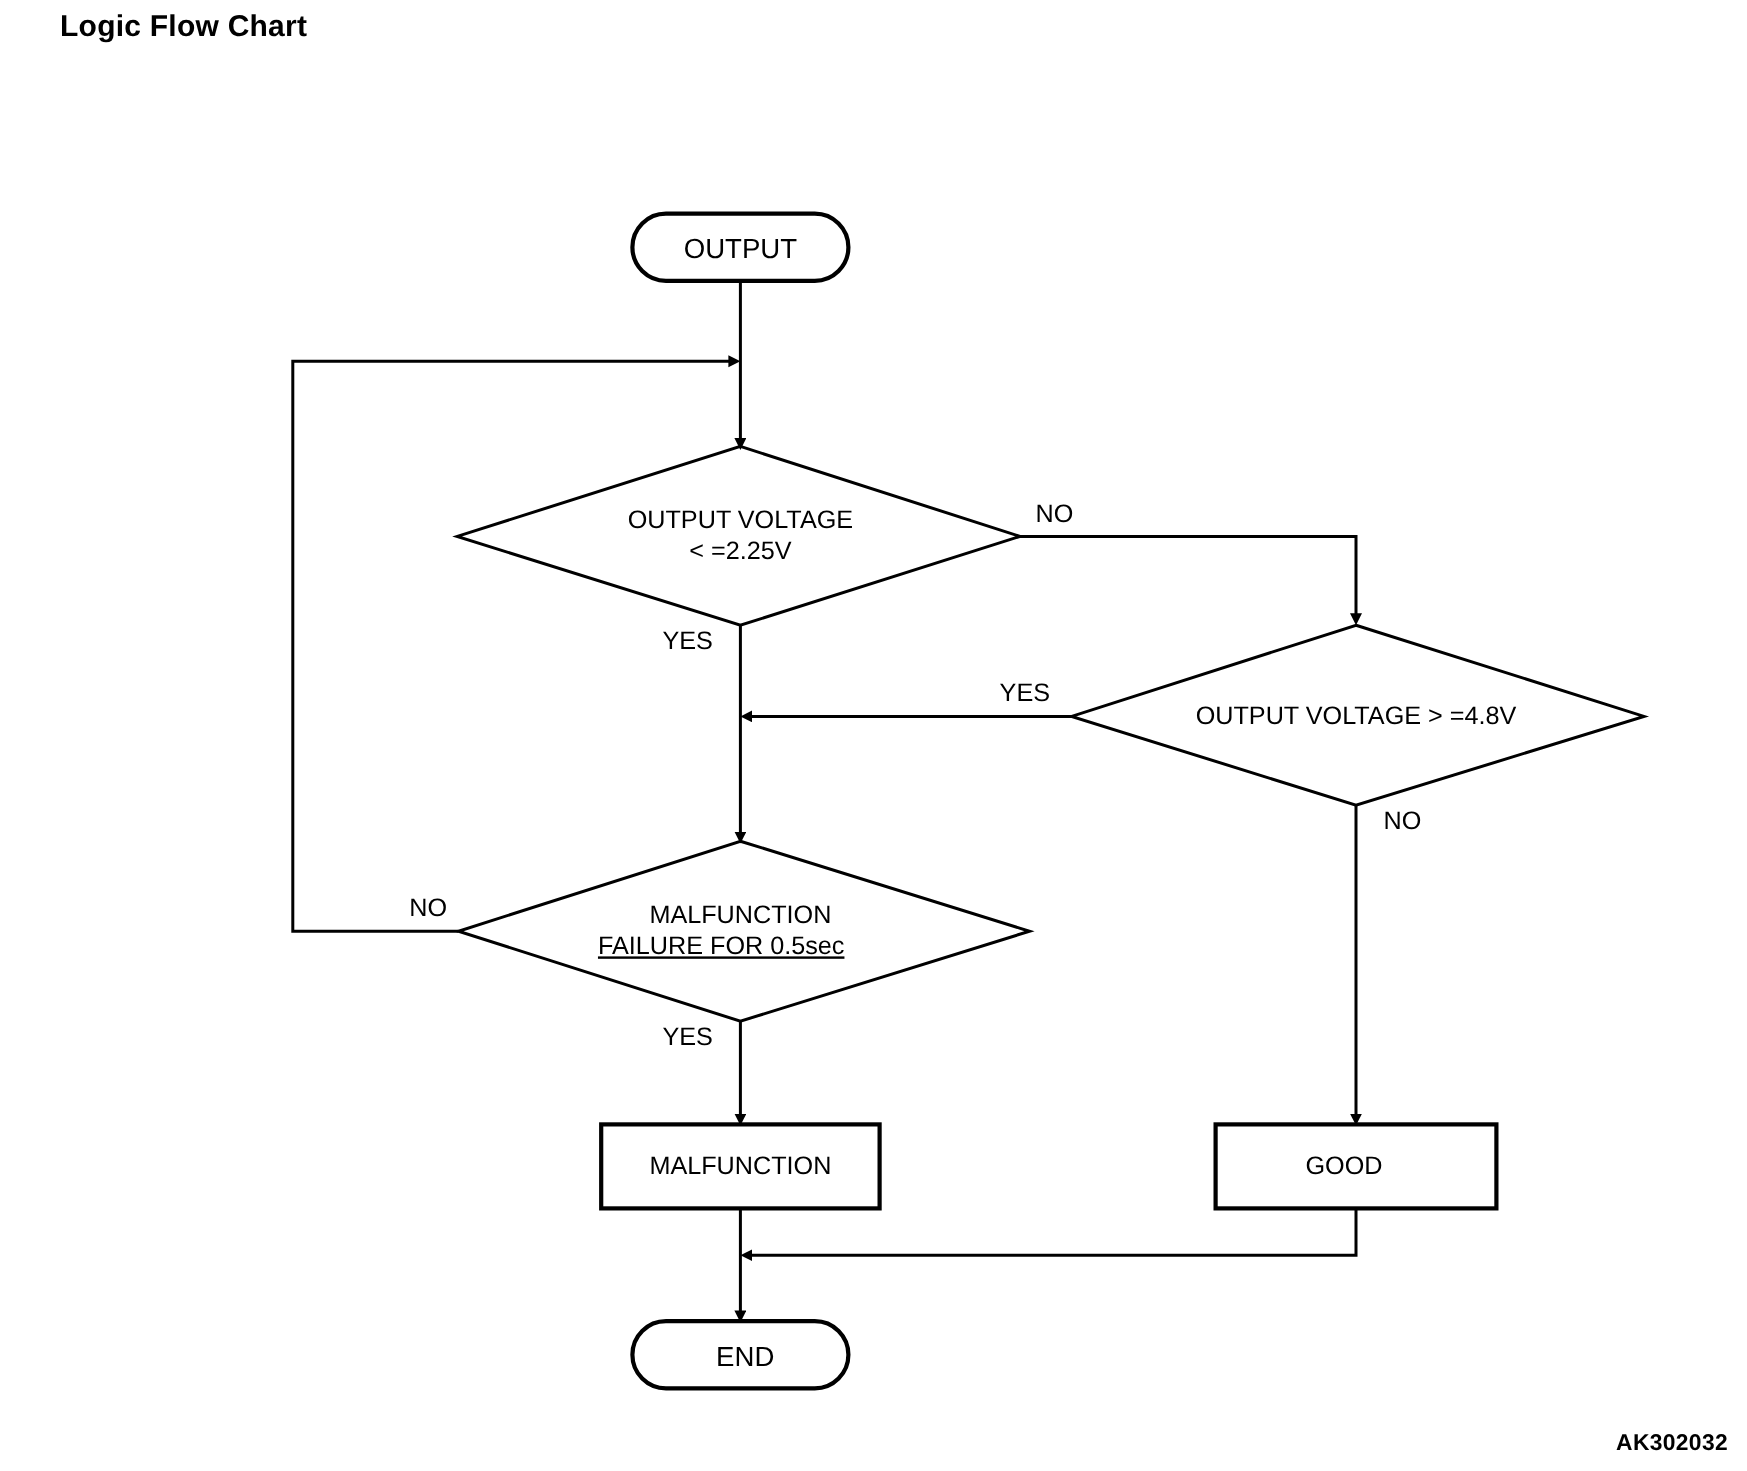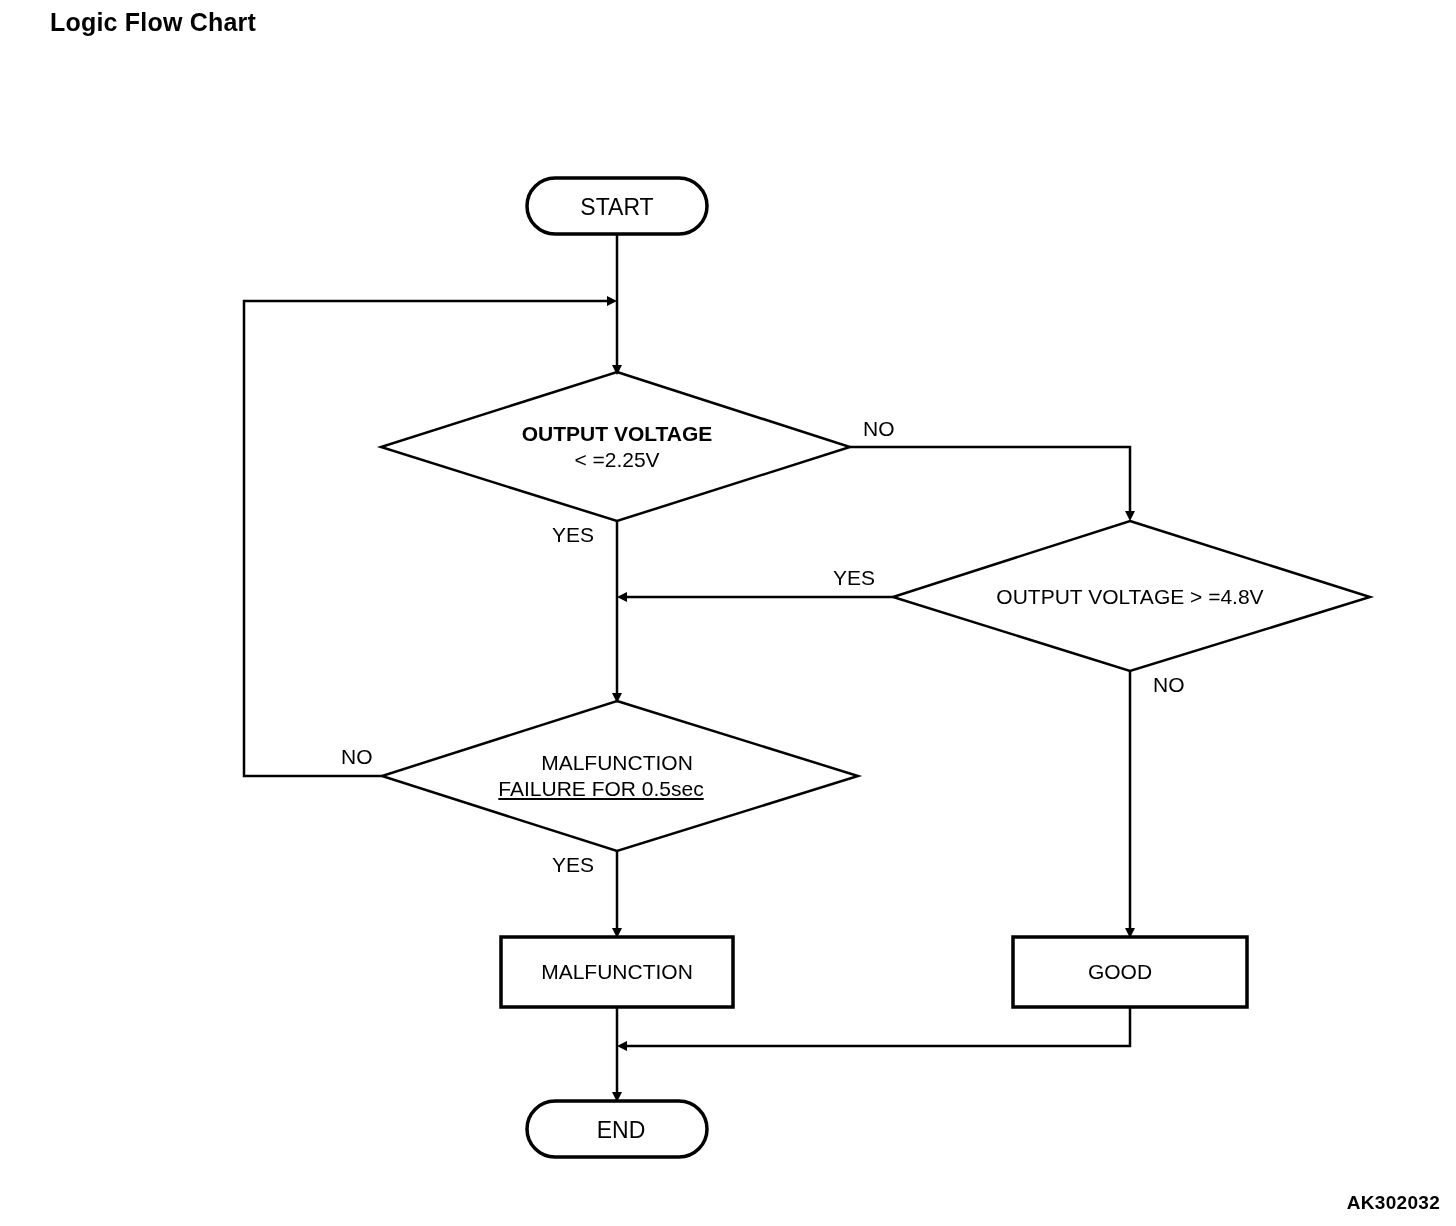--- a/index.html
+++ b/index.html
@@ -99,23 +99,23 @@
 
   <rect x="1013" y="937" width="234" height="70" fill="none" stroke="#000000" stroke-width="3.5"></rect>
 
   <polyline points="1130,1007 1130,1046 626,1046" fill="none" stroke="#000000" stroke-width="2.5" marker-end="url(#arrow-down)"></polyline>
 
   <line x1="617" y1="1007" x2="617" y2="1093" stroke="#000000" stroke-width="2.5" marker-end="url(#arrow-down)"></line>
 
   <rect x="527" y="1101" width="180" height="56" rx="28" ry="28" fill="none" stroke="#000000" stroke-width="3.5"></rect>
 </svg>
 
-<div class="node-text terminator-text" style="left:527px; top:194px; width:180px;">START</div>
+<div class="node-text terminator-text" style="left:527px; top:194px; width:180px;">OUTPUT</div>
 
-<div class="node-text" style="left:417px; top:421px; width:400px;font-weight:bold;">OUTPUT VOLTAGE</div>
+<div class="node-text" style="left:417px; top:421px; width:400px;">OUTPUT VOLTAGE</div>
 <div class="node-text" style="left:417px; top:447px; width:400px;">&lt; =2.25V</div>
 
 <div class="node-text" style="left:930px; top:584px; width:400px;">OUTPUT VOLTAGE &gt; =4.8V</div>
 
 <div class="node-text" style="left:417px; top:750px; width:400px;">MALFUNCTION</div>
 <div class="node-text" style="left:401px; top:776px; width:400px;text-decoration:underline;">FAILURE FOR 0.5sec</div>
 
 <div class="node-text" style="left:501px; top:959px; width:232px;text-align:center;">MALFUNCTION</div>
 
 <div class="node-text" style="left:1013px; top:959px; width:214px;">GOOD</div>

